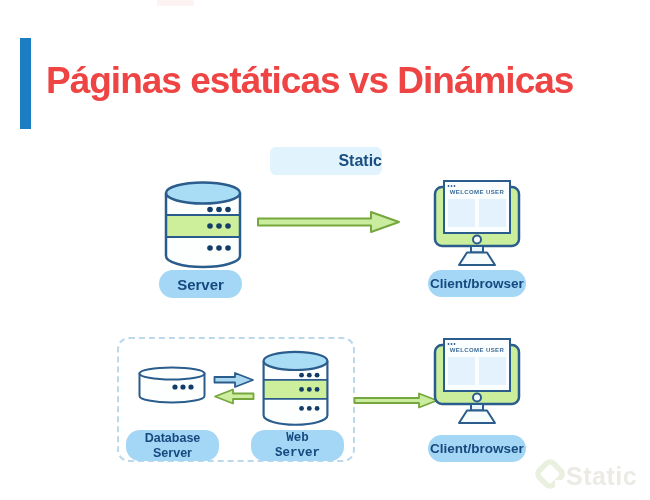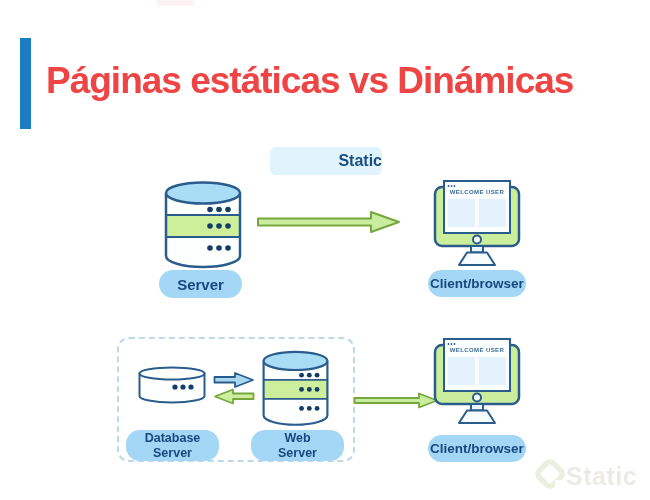--- a/index.html
+++ b/index.html
@@ -21,21 +21,21 @@
   #static-badge{left:270px;top:147px;width:112px;height:28px;}
   #dynamic-badge{left:270px;top:302px;width:112px;height:27px;}
   .pill{
     background:#A4D7F6;border-radius:14px;display:flex;flex-direction:column;
     align-items:center;justify-content:center;font-weight:700;color:#17497F;text-align:center;
   }
   #server-pill{left:159px;top:270px;width:83px;height:28px;font-size:15px;}
   #client1-pill{left:428px;top:270px;width:98px;height:27px;font-size:13.5px;}
   #client2-pill{left:428px;top:435px;width:98px;height:27px;font-size:13.5px;}
   #db-pill{left:126px;top:430px;width:93px;height:31px;font-size:12.5px;line-height:1.15;justify-content:center;}
-  #web-pill{left:251px;top:430px;width:93px;height:31px;font-size:12.5px;line-height:1.15;}
+  #web-pill{left:251px;top:430px;width:93px;height:31px;font-size:12.5px;line-height:1.15;font-family:Liberation Mono, monospace;}
   #dashed-box{
     left:117px;top:337px;width:238px;height:125px;
     border:2px dashed #BCD9EC;border-radius:12px;box-sizing:border-box;
   }
   #server-icon{left:163px;top:181px;}
   #arrow1{left:256px;top:210px;}
   #client1-icon{left:433px;top:179px;}
   #db-icon{left:137px;top:366px;}
   #exchange-arrows{left:213px;top:371px;}
   #web-icon{left:261px;top:350px;}

